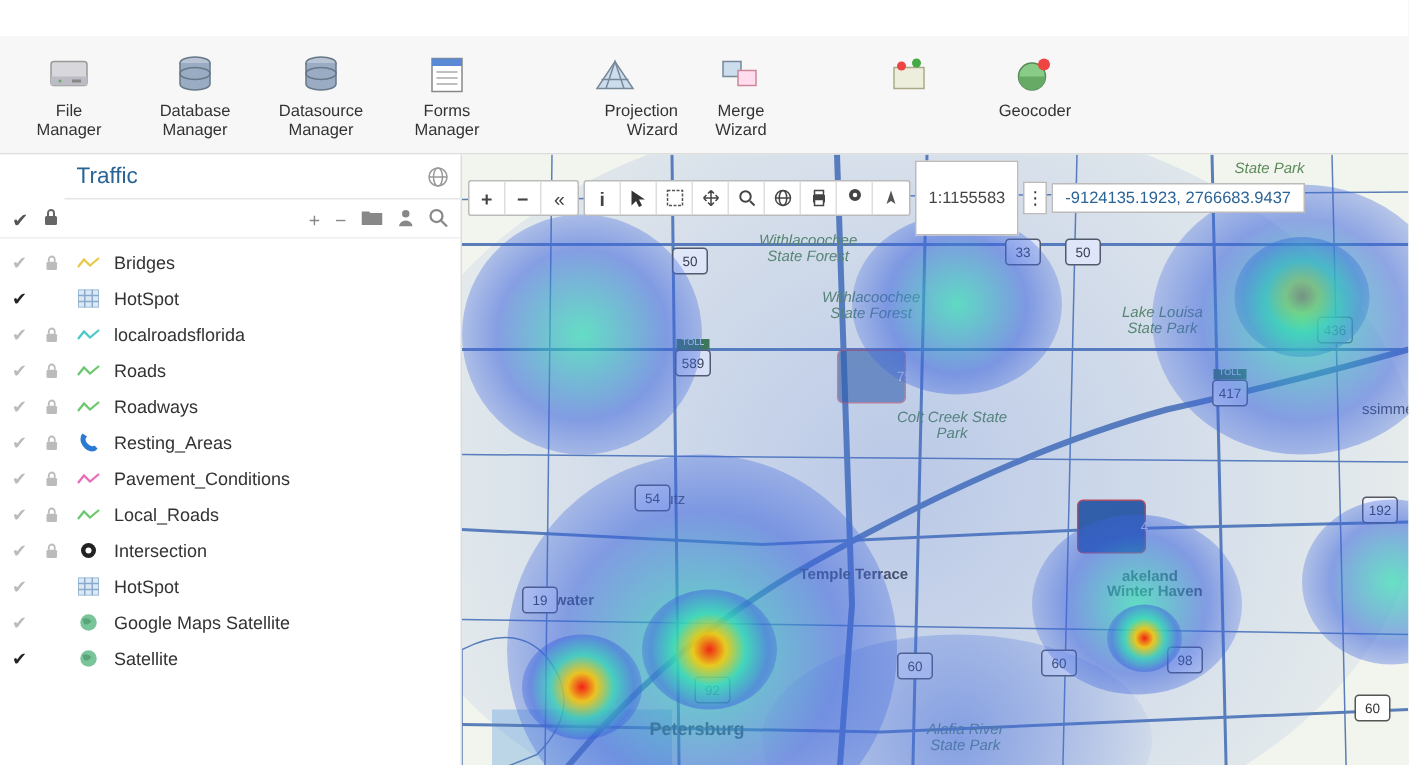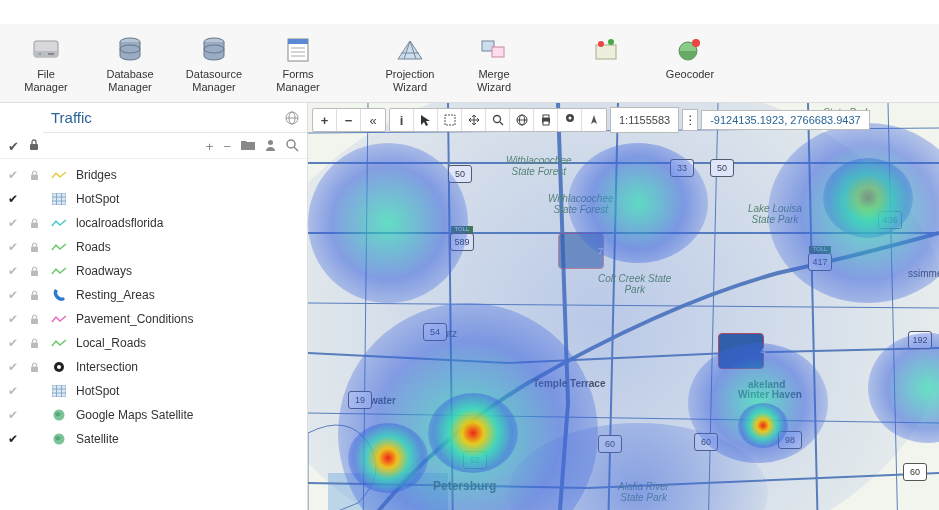--- a/index.html
+++ b/index.html
@@ -1,20 +1,20 @@
 <!DOCTYPE html>
 <html><head>
 <meta charset="utf-8">
 <style>
 * { box-sizing: border-box; margin: 0; padding: 0; }
 body { font-family: Arial, sans-serif; font-size: 12px; color: #333; background: #fff; width: 939px; height: 510px; overflow: hidden; }
 
 .toolbar { background: #f7f7f7; border-bottom: 1px solid #ddd; padding: 8px 4px 6px; display: flex; gap: 0; margin-top: 24px; }
 .toolbar-item { width: 84px; text-align: center; cursor: pointer; padding: 2px 0; }
-.toolbar-item.wide { margin-left: 28px; }
+.toolbar-item.wide { margin-left: 28px; text-align: right; }
 .toolbar-icon { width: 36px; height: 32px; margin: 0 auto 2px; display: flex; align-items: center; justify-content: center; }
 .toolbar-label { font-size: 11px; line-height: 13px; color: #333; }
 
 .main { display: flex; height: calc(510px - 76px); }
 
 .sidebar { width: 308px; border-right: 1px solid #ddd; background: #fff; display: flex; flex-direction: column; }
 .sidebar-header { display: flex; align-items: center; padding: 6px 8px; border-bottom: 1px solid #e5e5e5; margin-left: 43px; }
 .sidebar-title { flex: 1; color: #2a6496; font-size: 15px; }
 .sidebar-globe { color: #888; font-size: 14px; }
 
@@ -30,21 +30,21 @@
 .lock { width: 12px; color: #bbb; font-size: 11px; }
 .layer-icon { width: 18px; height: 16px; display: flex; align-items: center; justify-content: center; }
 .layer-label { font-size: 12px; color: #333; }
 
 .mapwrap { flex: 1; position: relative; overflow: hidden; background: #e8f0e4; }
 
 .map-toolbar { position: absolute; top: 4px; left: 4px; display: flex; align-items: center; gap: 3px; z-index: 20; }
 .mt-group { display: flex; background: #fff; border: 1px solid #bbb; border-radius: 2px; }
 .mt-btn { width: 24px; height: 22px; display: flex; align-items: center; justify-content: center; border-right: 1px solid #ddd; font-size: 13px; color: #444; cursor: pointer; }
 .mt-btn:last-child { border-right: none; }
-.mt-scale { background: #fff; border: 1px solid #bbb; padding: 6px 8px; font-size: 11px; color: #444; }
+.mt-scale { background: #fff; border: 1px solid #bbb; padding: 18px 8px; font-size: 11px; color: #444; }
 .mt-coords { background: #fff; border: 1px solid #bbb; padding: 3px 8px; font-size: 11px; color: #2a6496; }
 .mt-more { width: 16px; height: 22px; background: #fff; border: 1px solid #bbb; display: flex; align-items: center; justify-content: center; cursor: pointer; }
 
 .mapbase { position: absolute; inset: 0; }
 .roadnet { position: absolute; inset: 0; }
 .roadnet path { stroke: #5a7fb8; fill: none; }
 
 .label { position: absolute; font-size: 10px; color: #444; white-space: nowrap; pointer-events: none; }
 .label.park { color: #5a8a5a; font-style: italic; text-align: center; line-height: 11px; }
 

